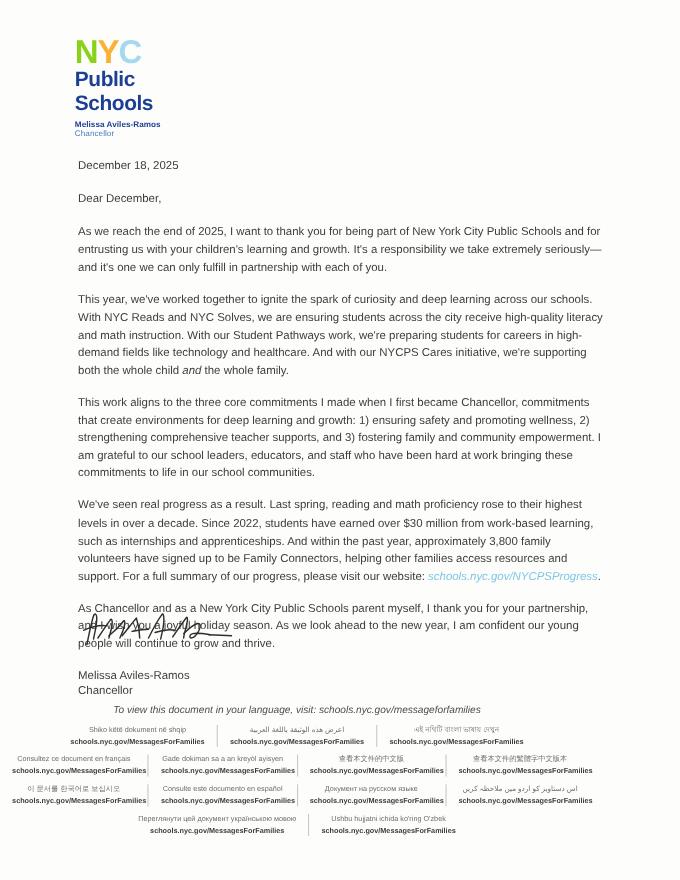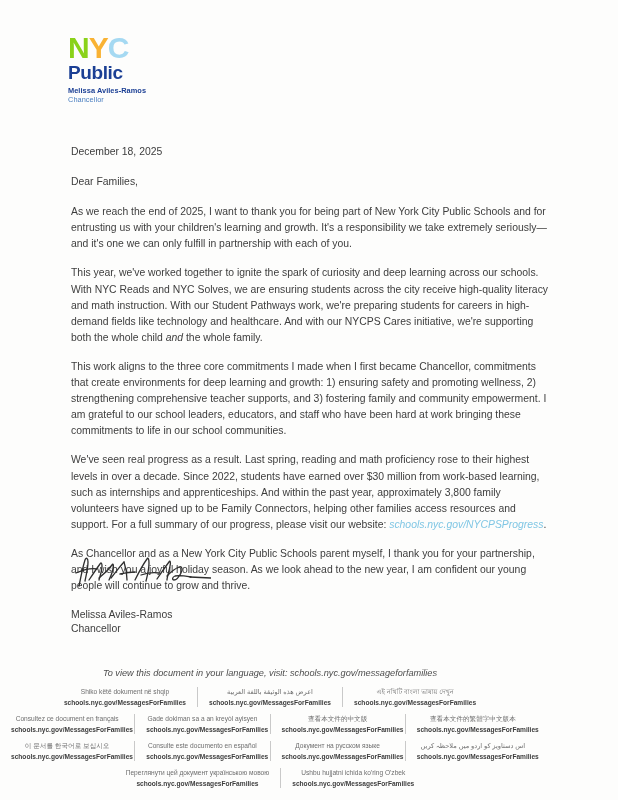--- a/index.html
+++ b/index.html
@@ -118,21 +118,21 @@
   .sig-title {
     font-size: 10.4px;
     line-height: 14px;
     color: #3d3d3d;
   }
 
   
   .footer {
     position: absolute;
     left: 0;
-    top: 668px;
+    top: 640px;
     width: 540px;
     text-align: center;
   }
   .footer-head {
     font-size: 9.2px;
     font-style: italic;
     color: #4d4d4d;
     font-family: "Liberation Sans", sans-serif;
     margin-bottom: 9px;
   }
@@ -173,27 +173,28 @@
 
 <div class="page">
 
   <div class="letterhead">
     <div class="nyc-wordmark">
       <span class="nyc-n">N</span>
       <span class="nyc-y">Y</span>
       <span class="nyc-c">C</span>
     </div>
     <div class="ps-line">Public</div>
+    <div class="ps-line">Schools</div>
     <div class="chancellor-name">Melissa Aviles-Ramos</div>
     <div class="chancellor-title">Chancellor</div>
   </div>
 
   <div class="letter">
     <div class="line date">December 18, 2025</div>
-    <div class="line salutation">Dear Families,</div>
+    <div class="line salutation">Dear December,</div>
 
     <p class="para">As we reach the end of 2025, I want to thank you for being part of New York City Public Schools and for entrusting us with your children's learning and growth. It's a responsibility we take extremely seriously—and it's one we can only fulfill in partnership with each of you.</p>
 
     <p class="para"><span>This year, we've worked together to ignite the spark of curiosity and deep learning across our schools. With NYC Reads and NYC Solves, we are ensuring students across the city receive high-quality literacy and math instruction. With our Student Pathways work, we're preparing students for careers in high-demand fields like technology and healthcare. And with our NYCPS Cares initiative, we're supporting both the whole child </span><em>and</em><span> the whole family.</span></p>
 
     <p class="para">This work aligns to the three core commitments I made when I first became Chancellor, commitments that create environments for deep learning and growth: 1) ensuring safety and promoting wellness, 2) strengthening comprehensive teacher supports, and 3) fostering family and community empowerment. I am grateful to our school leaders, educators, and staff who have been hard at work bringing these commitments to life in our school communities.</p>
 
     <p class="para"><span>We've seen real progress as a result. Last spring, reading and math proficiency rose to their highest levels in over a decade. Since 2022, students have earned over $30 million from work-based learning, such as internships and apprenticeships. And within the past year, approximately 3,800 family volunteers have signed up to be Family Connectors, helping other families access resources and support. For a full summary of our progress, please visit our website: </span><a class="weblink" href="#">schools.nyc.gov/NYCPSProgress</a><span>.</span></p>
 
     <p class="para">As Chancellor and as a New York City Public Schools parent myself, I thank you for your partnership, and I wish you a joyful holiday season. As we look ahead to the new year, I am confident our young people will continue to grow and thrive.</p>

